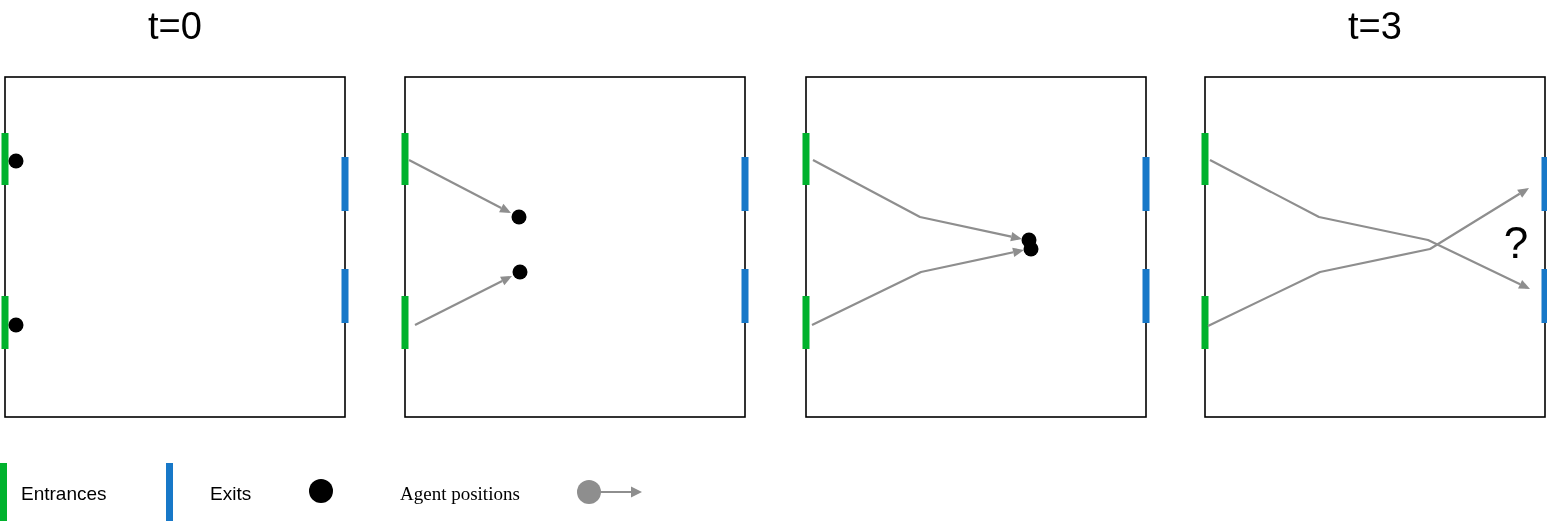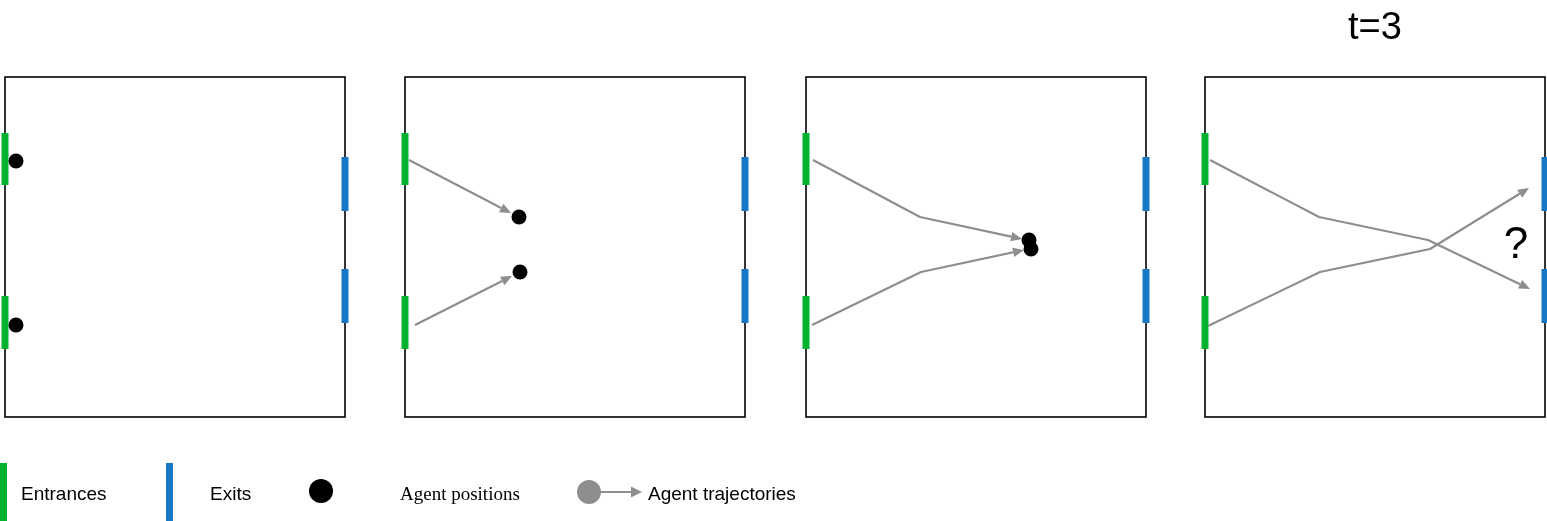--- a/index.html
+++ b/index.html
@@ -26,20 +26,21 @@
   .dot-agent{left:309px;top:479px;}
   .dot-traj{left:577px;top:480px;}
   .legend-arrow-svg{position:absolute;left:597px;top:481px;}
 </style>
 </head>
 <body>
 
 <div class="figure">
   <div id="panels">
       <div class="panel" style="left: 5px;">
+        <div class="panel-title">t=0</div>
         <svg viewBox="-8 -8 356 356" width="356" height="356" class="panel-svg">
           <rect x="0" y="0" width="340" height="340" fill="#ffffff" stroke="#000000" stroke-width="1.6"></rect>
           <rect x="-3.5" y="56" width="7" height="52" fill="#00b22d"></rect>
           <rect x="-3.5" y="219" width="7" height="53" fill="#00b22d"></rect>
           <rect x="336.5" y="80" width="7" height="54" fill="#1778c8"></rect>
           <rect x="336.5" y="192" width="7" height="54" fill="#1778c8"></rect>
           <circle cx="11" cy="84" r="7.5" fill="#000000"></circle>
           <circle cx="11" cy="248" r="7.5" fill="#000000"></circle>
         </svg>
       </div>
@@ -98,15 +99,14 @@
     <span class="lbl lbl-exits">Exits</span>
 
     <span class="dot dot-agent" style="background-color: rgb(0, 0, 0);"></span>
     <span class="lbl lbl-positions">Agent positions</span>
 
     <span class="dot dot-traj" style="background-color: rgb(142, 142, 142);"></span>
     <svg class="legend-arrow-svg" width="52" height="22" id="legend-arrow">
         <line x1="2" y1="11" x2="34" y2="11" stroke="#8e8e8e" stroke-width="2"></line>
         <polygon points="34,5.5 45,11 34,16.5" fill="#8e8e8e"></polygon>
       </svg>
-    <span class="lbl lbl-trajectories">Agent trajectories</span>
   </div>
 </div>
 
 </body></html>

